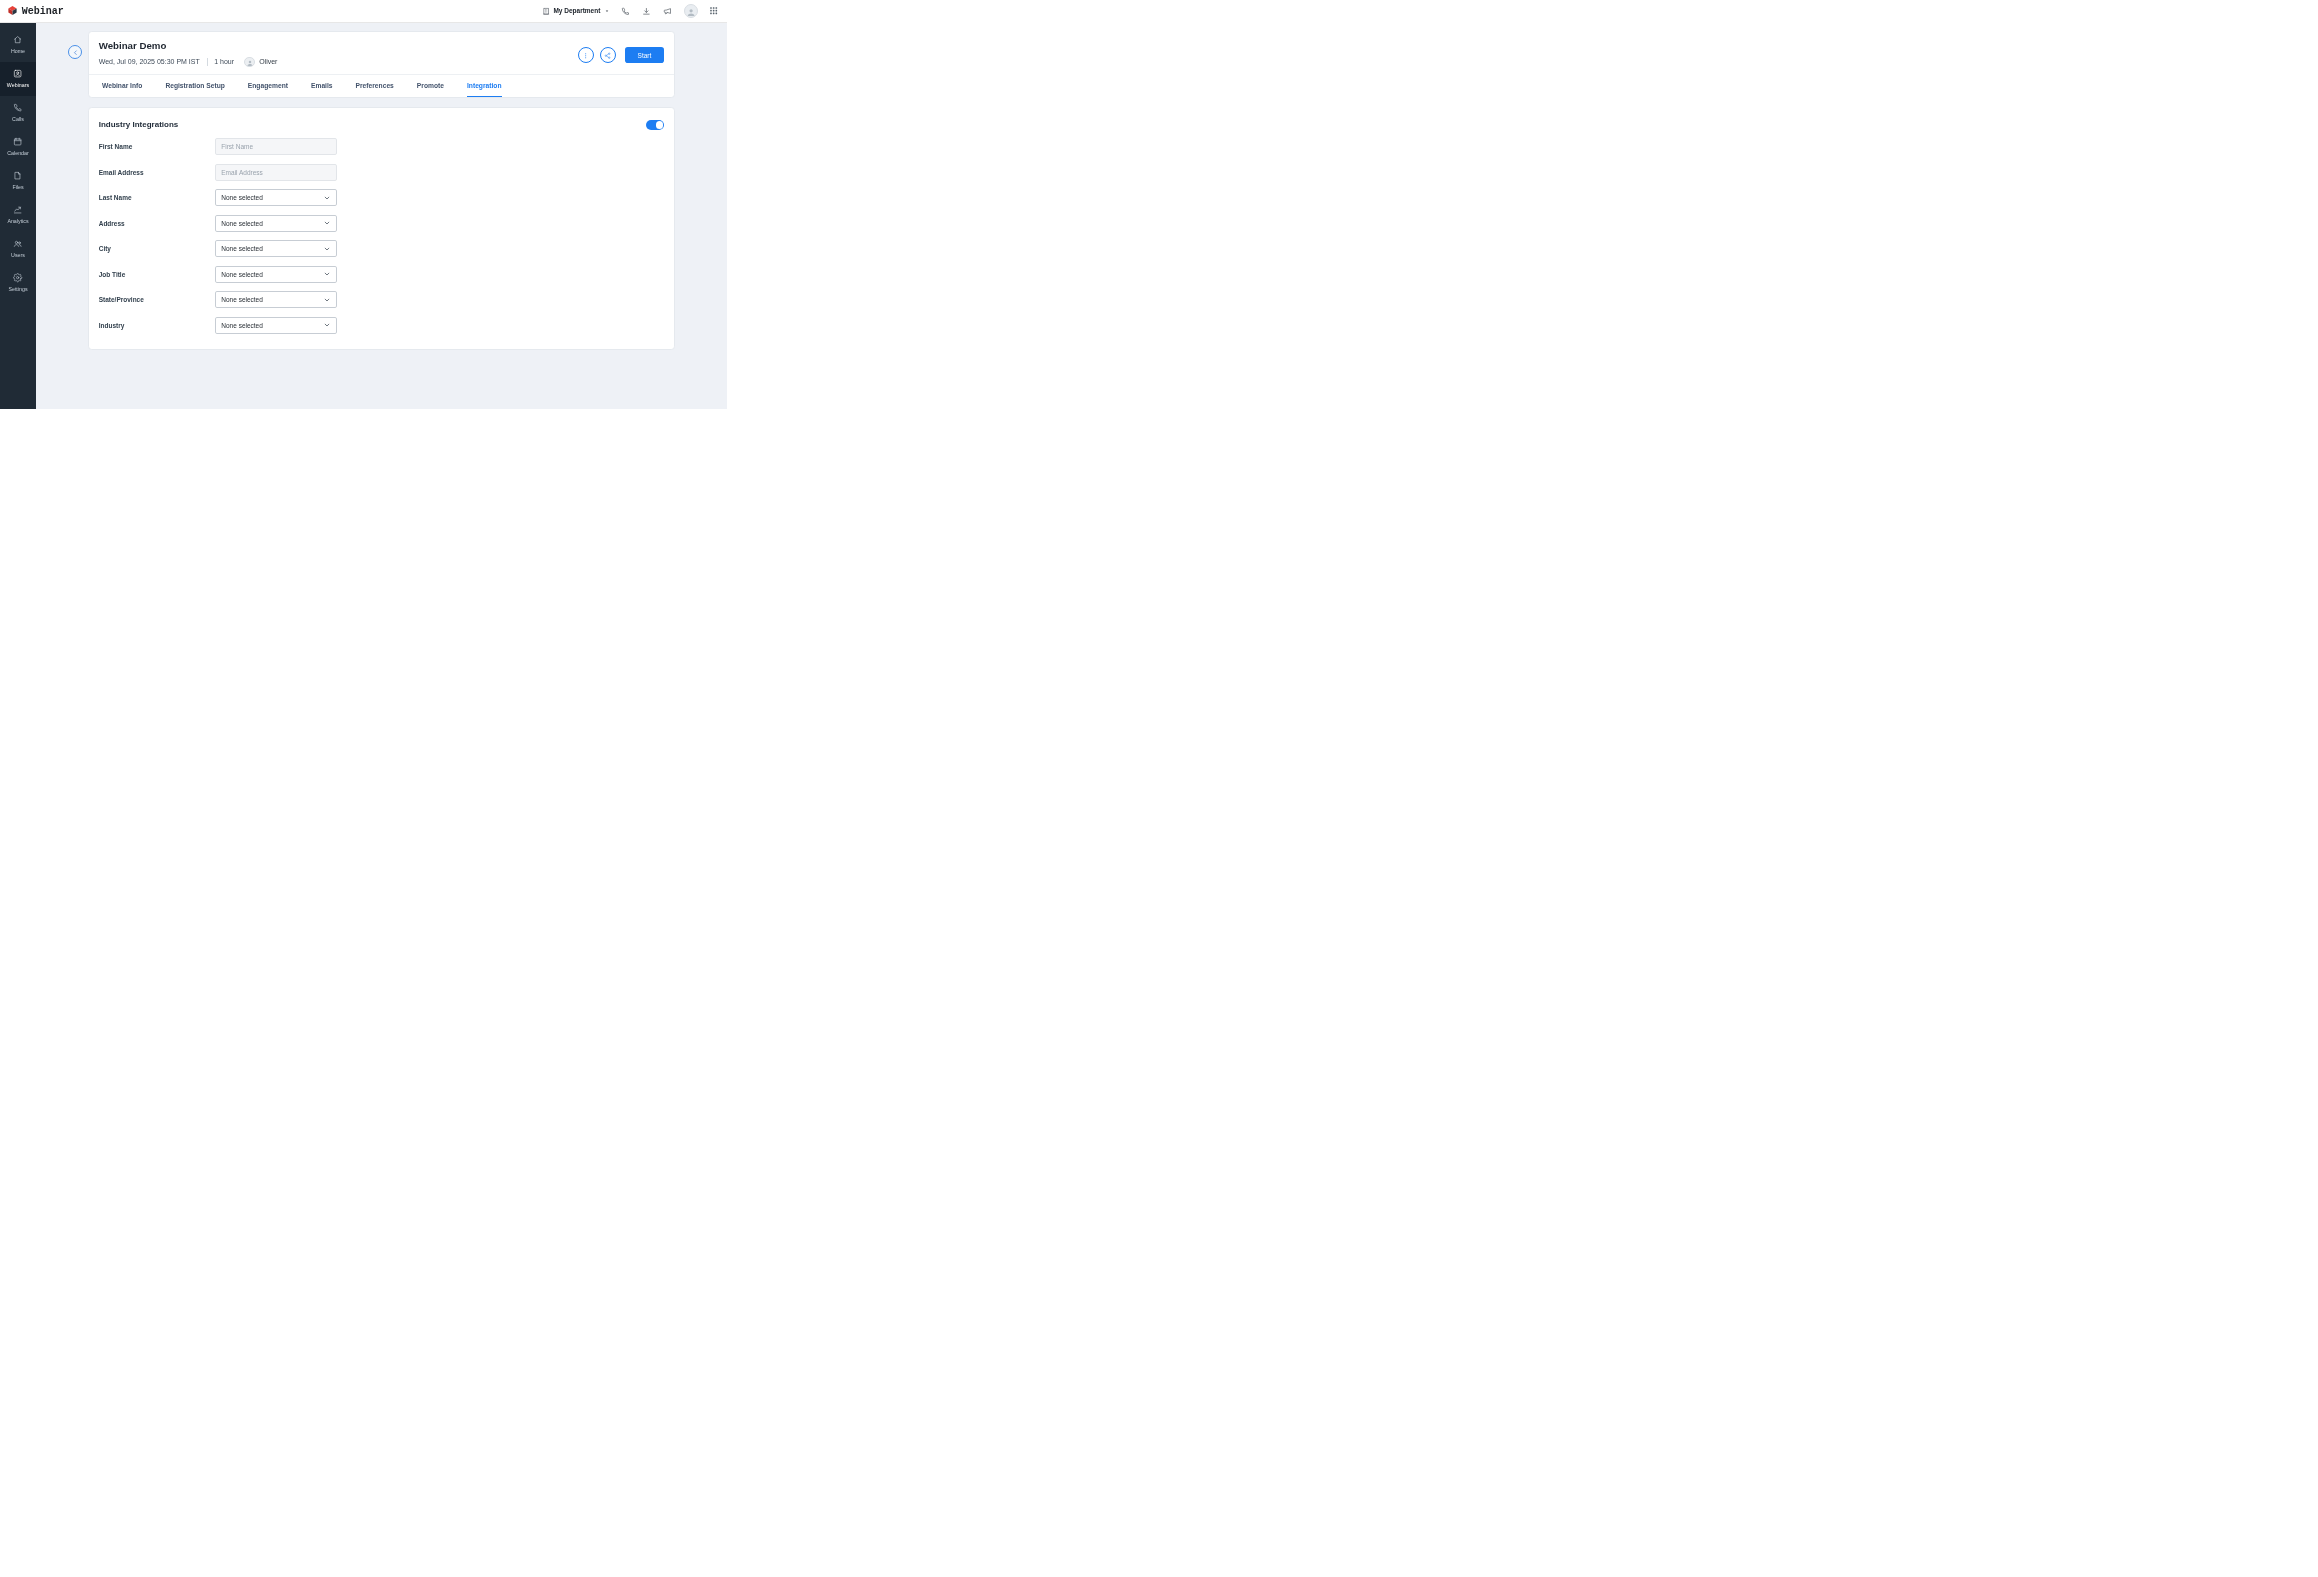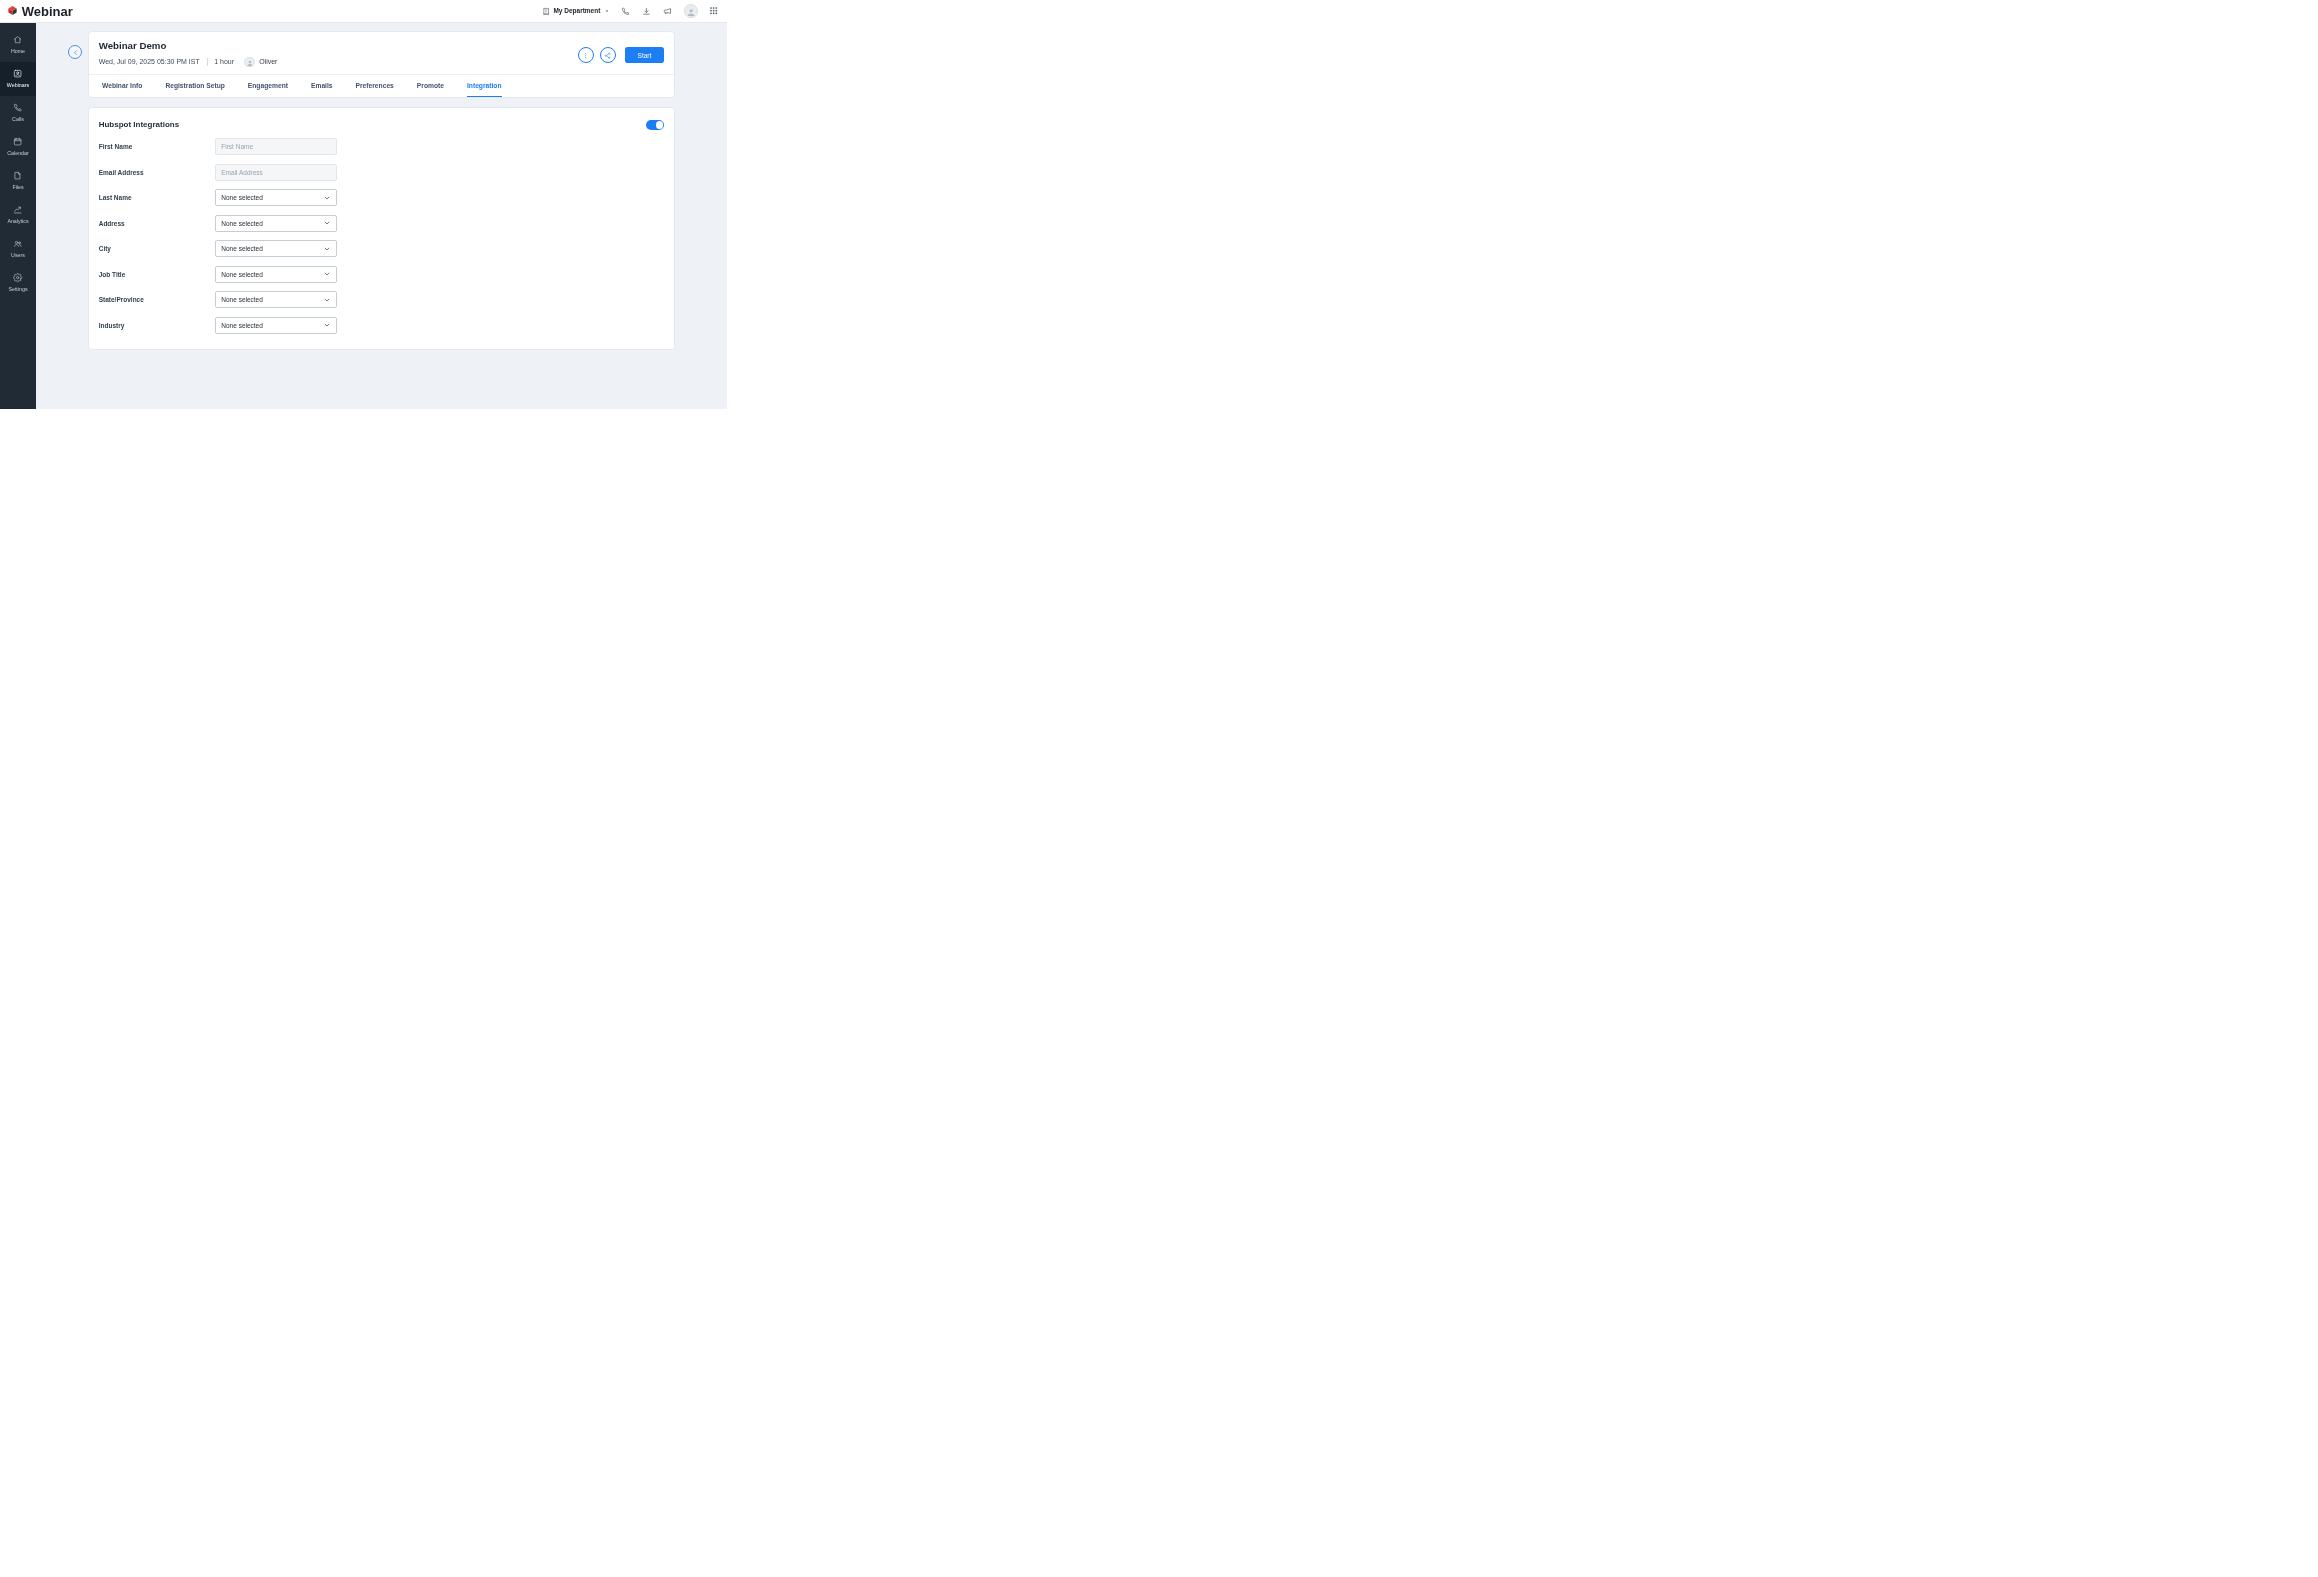--- a/index.html
+++ b/index.html
@@ -5,21 +5,21 @@
   :root{ --accent:#1d7df2; }
   *{ box-sizing:border-box; margin:0; padding:0; }
   body{ font-family:"Liberation Sans", sans-serif; background:#fff; }
   .app{ position:relative; width:727px; height:409px; background:#eef1f6; overflow:hidden; }
 
   
   .topbar{ position:absolute; top:0; left:0; right:0; height:23px; background:#fff;
            border-bottom:0.5px solid #e7e7e7; display:flex; align-items:center; z-index:5; padding:0 7.4px 0 6.5px; }
   .brand{ display:flex; align-items:center; gap:4.2px; }
   .brand svg{ width:11px; height:11px; }
-  .brand-name{ font-size:13px; font-weight:bold; color:#1d2126; }
+  .brand-name{ font-size:10px; font-weight:bold; color:#1d2126;font-family:Liberation Mono, monospace; }
   .topbar-right{ margin-left:auto; display:flex; align-items:center; gap:11.6px; }
   .dept{ display:flex; align-items:center; gap:3.2px; cursor:pointer; color:#20262e; }
   .dept svg.bld{ width:8.3px; height:8.3px; color:#3a424b; }
   .dept-label{ font-size:6.5px; font-weight:600; }
   .dept svg.car{ width:6px; height:6px; color:#444a52; }
   .tb-icon{ width:9.3px; height:9.3px; color:#3a424b; cursor:pointer; display:grid; place-items:center; }
   .tb-icon svg{ width:8.8px; height:8.8px; }
   .avatar{ width:14px; height:14px; border-radius:50%; background:#e9edf1; border:0.5px solid #d9dee3;
            display:grid; place-items:center; overflow:hidden; cursor:pointer; }
   .avatar svg{ width:10.2px; height:10.2px; color:#b3bcc4; margin-top:1.9px; }
@@ -284,21 +284,21 @@
           <div class="tab">Engagement</div>
           <div class="tab">Emails</div>
           <div class="tab">Preferences</div>
           <div class="tab">Promote</div>
           <div class="tab active">Integration</div>
         </div>
     </div>
 
     <div class="card content-card">
       <div class="panel-head">
-        <span class="panel-title">Hubspot Integrations</span>
+        <span class="panel-title">Industry Integrations</span>
         <span class="toggle">
             <span class="knob"></span>
           </span>
       </div>
       <div id="form-rows">
           <div class="field-row">
             <div class="field-label">First Name</div>
             <input class="text-input" type="text" disabled="" placeholder="First Name" style="">
           </div>
           <div class="field-row">

